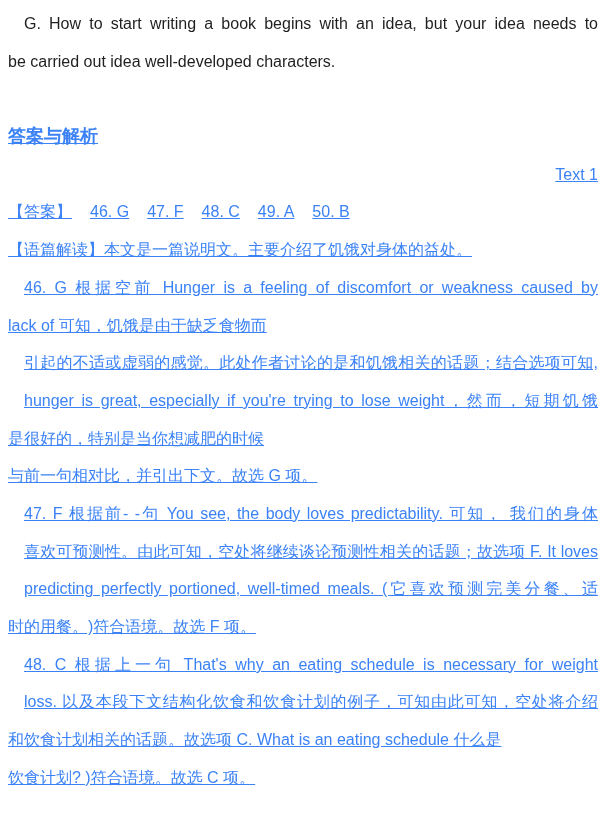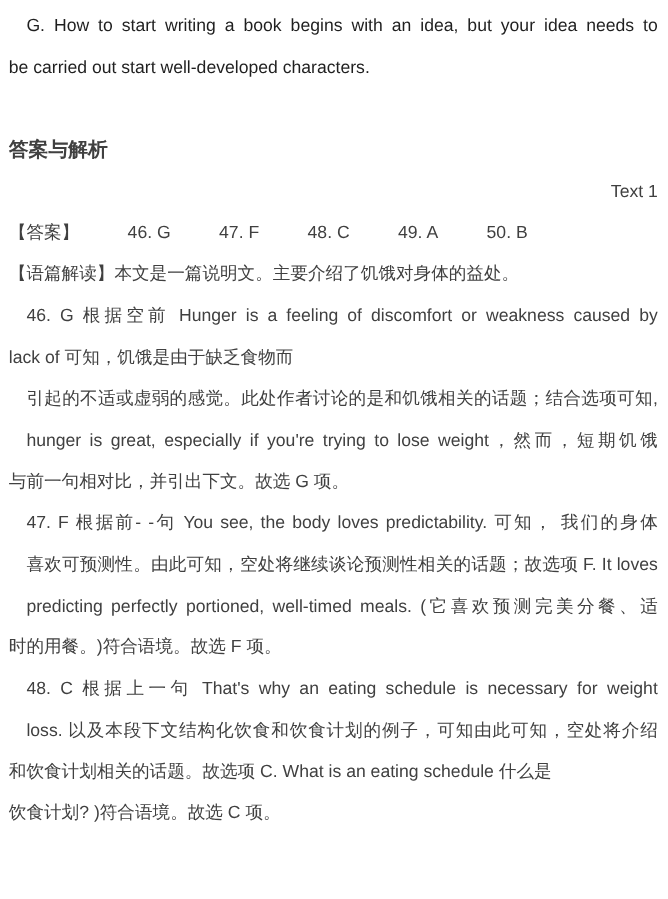--- a/index.html
+++ b/index.html
@@ -4,42 +4,42 @@
 <style>
   html, body { margin:0; padding:0; }
   body {
     width:607px; height:817px; background:#ffffff; overflow:hidden;
     font-family:"Liberation Sans","DejaVu Sans",sans-serif;
     font-size:16px; color:#1f1f1f;
   }
   .doc { padding:5px 9px 0 8px; }
   .line { height:37.7px; line-height:37.7px; overflow:hidden; white-space:nowrap; }
   .just { white-space:normal; text-align:justify; text-align-last:justify;margin-left:16px; }
-  .red { color:#404040; }
+  .red { color:#3b82f6;text-decoration:underline; }
   .heading { font-weight:bold; font-size:18px; }
   .subtitle { text-align:right; padding-left:148px; }
   .answers-row { display:flex; align-items:flex-start; }
-  .answers-row .item { margin-left:44px; }
+  .answers-row .item { margin-left:18px; }
   .answers-row .item:first-of-type { margin-left:7px; }
   .wavy {
     text-decoration-line:underline;
     text-decoration-style:wavy;
     text-decoration-color:#ff0000;
     text-decoration-thickness:1px;
     text-underline-offset:5px;
   }
   .spacer { height:37.7px; }
 </style>
 </head>
 <body>
 
 <div class="doc">
 
   <div class="line just">G. How to start writing a book begins with an idea, but your idea needs to</div>
-  <div class="line">be carried out start well-developed characters.</div>
+  <div class="line">be carried out idea well-developed characters.</div>
 
   <div class="spacer"></div>
 
   <div class="line red heading">答案与解析</div>
 
   <div class="line red subtitle">Text 1</div>
 
   <div class="line red answers-row">
     <span>【答案】</span>
     <span class="item">46. G</span>
@@ -48,20 +48,21 @@
     <span class="item">49. A</span>
     <span class="item">50. B</span>
   </div>
 
   <div class="line red">【语篇解读】本文是一篇说明文。主要介绍了饥饿对身体的益处。</div>
 
   <div class="line red just">46. G 根据空前 Hunger is a feeling of discomfort or weakness caused by</div>
   <div class="line red">lack of 可知，饥饿是由于缺乏食物而</div>
   <div class="line red just">引起的不适或虚弱的感觉。此处作者讨论的是和饥饿相关的话题；结合选项可知,</div>
   <div class="line red just">hunger is great, especially if you're trying to lose weight，然而，短期饥饿</div>
+  <div class="line red">是很好的，特别是当你想减肥的时候</div>
   <div class="line red">与前一句相对比，并引出下文。故选 G 项。</div>
 
   <div class="line red just">47. F 根据前- -句 You see, the body loves predictability. 可知， 我们的身体</div>
   <div class="line red just">喜欢可预测性。由此可知，空处将继续谈论预测性相关的话题；故选项 F. It loves</div>
   <div class="line red just">predicting perfectly portioned, well-timed meals. (它喜欢预测完美分餐、适</div>
   <div class="line red">时的用餐。)符合语境。故选 F 项。</div>
 
   <div class="line red just">48. C 根据上一句 That's why an eating schedule is necessary for weight</div>
   <div class="line red just">loss. 以及本段下文结构化饮食和饮食计划的例子，可知由此可知，空处将介绍</div>
   <div class="line red">和饮食计划相关的话题。故选项 C. What is an eating schedule 什么是</div>

